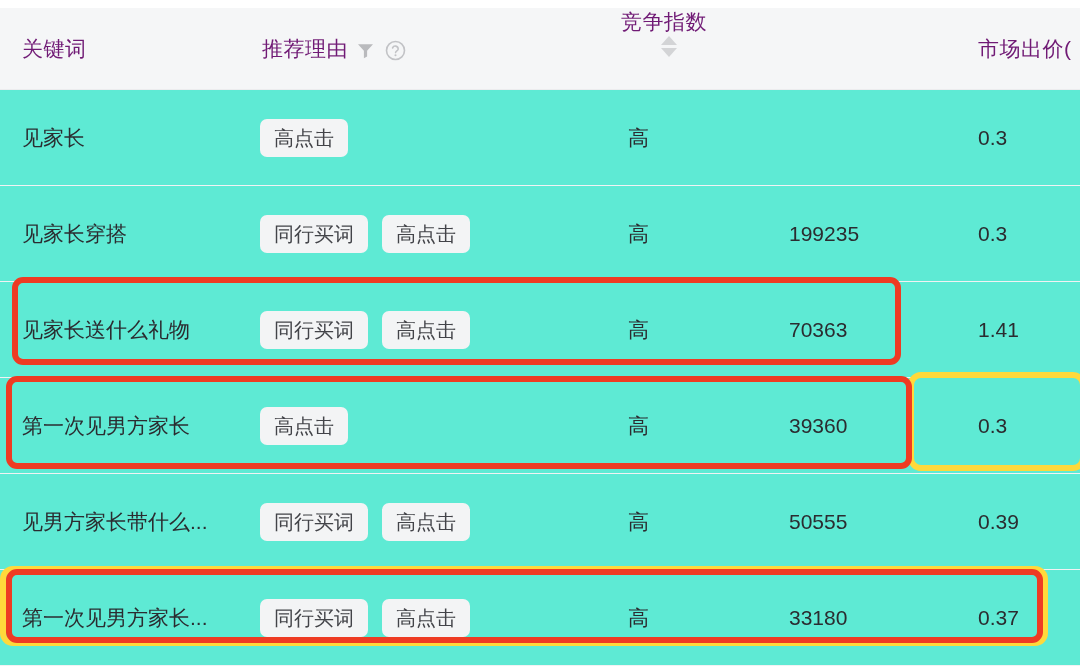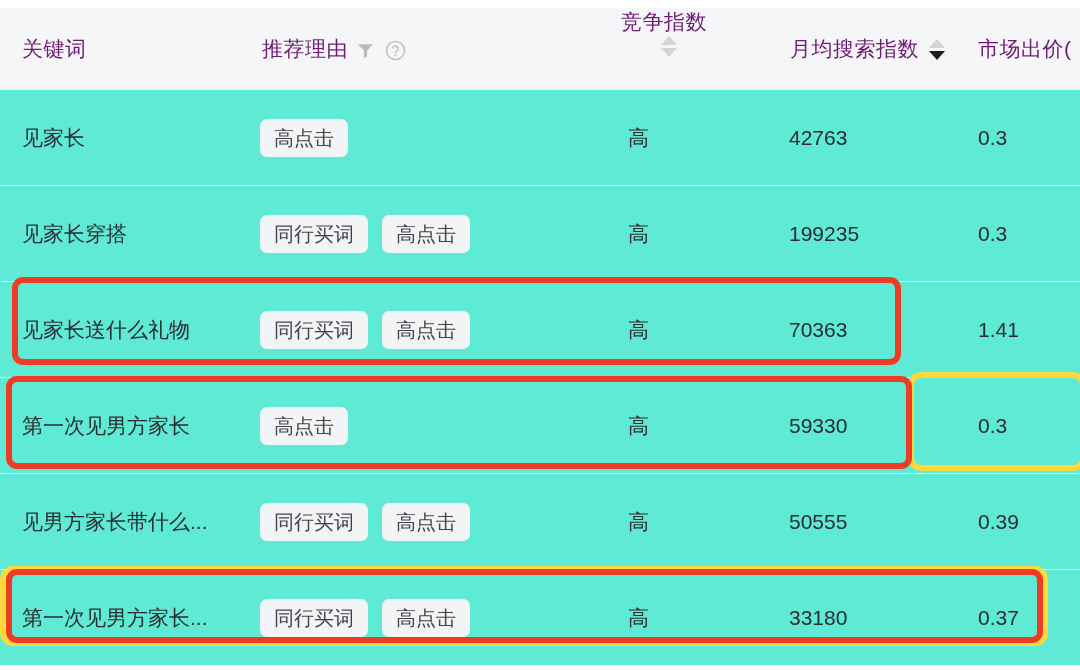--- a/index.html
+++ b/index.html
@@ -198,45 +198,37 @@
       </div>
 
       <div class="hcell h-compete">
         <span class="htext">竞争指数</span>
         <span class="sorter">
           <span class="arrow-up"></span>
           <span class="arrow-down"></span>
         </span>
       </div>
 
-      <div class="hcell h-search">
-        <span class="htext">月均搜索指数</span>
-        <span class="sorter desc-active">
-          <span class="arrow-up"></span>
-          <span class="arrow-down"></span>
-        </span>
-      </div>
 
       <div class="hcell h-price">
         <span class="htext">市场出价(</span>
       </div>
 
     </div>
 
     <div class="tbody">
 
       <div class="row">
         <div class="cell c-keyword">见家长</div>
         <div class="cell c-reason">
           <div class="tags">
             <span class="tag">高点击</span>
           </div>
         </div>
         <div class="cell c-compete">高</div>
-        <div class="cell c-search">42763</div>
         <div class="cell c-price">0.3</div>
       </div>
 
       <div class="row">
         <div class="cell c-keyword">见家长穿搭</div>
         <div class="cell c-reason">
           <div class="tags">
             <span class="tag">同行买词</span>
             <span class="tag">高点击</span>
           </div>
@@ -260,21 +252,21 @@
       </div>
 
       <div class="row">
         <div class="cell c-keyword">第一次见男方家长</div>
         <div class="cell c-reason">
           <div class="tags">
             <span class="tag">高点击</span>
           </div>
         </div>
         <div class="cell c-compete">高</div>
-        <div class="cell c-search">59330</div>
+        <div class="cell c-search">39360</div>
         <div class="cell c-price">0.3</div>
       </div>
 
       <div class="row">
         <div class="cell c-keyword">见男方家长带什么...</div>
         <div class="cell c-reason">
           <div class="tags">
             <span class="tag">同行买词</span>
             <span class="tag">高点击</span>
           </div>

